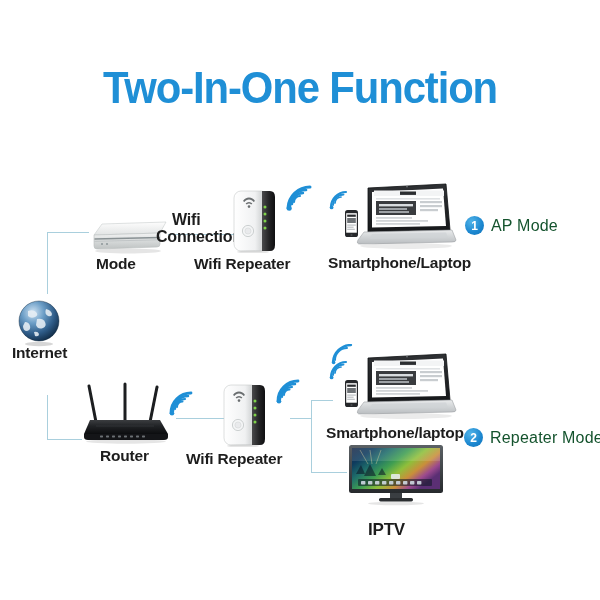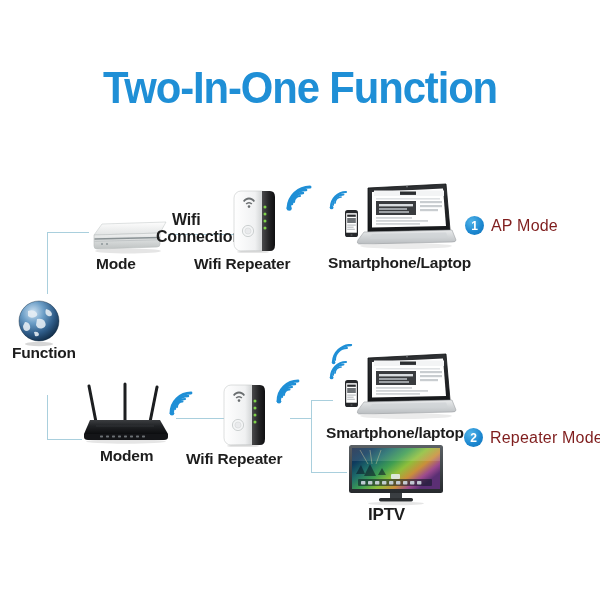--- a/index.html
+++ b/index.html
@@ -69,21 +69,21 @@
     color: #ffffff;
     font-size: 12px;
     font-weight: bold;
     display: flex;
     align-items: center;
     justify-content: center;
     font-family: "Liberation Sans", sans-serif;
     line-height: 1;
   }
   .mode-txt {
-    color: #7f1d1d;
+    color: #14532d;
     font-size: 16px;
     font-family: "Liberation Sans", sans-serif;
     letter-spacing: 0.2px;
   }
 
   
   .wifi { position: absolute; }
 
   
   .globe {
@@ -279,21 +279,21 @@
         <path d="M13,13 q5,-2 8,1 q3,3 -1,5 q-4,2 -7,-1 z"></path>
         <path d="M22,21 q6,-1 8,3 q2,4 -2,6 q-5,2 -7,-3 z"></path>
         <path d="M10,24 q4,0 5,4 q1,4 -3,5 q-4,0 -4,-5 z"></path>
         <path d="M31,11 q5,1 6,5 q0,3 -4,2 q-4,-2 -2,-7 z"></path>
         <path d="M19,34 q4,-1 5,2 q0,3 -4,2 z"></path>
       </g>
       <circle cx="24" cy="23" r="20" fill="none" stroke="#0c2238" stroke-width="0.8" opacity="0.5"></circle>
       <ellipse cx="24" cy="46" rx="14" ry="2.2" fill="#000" opacity="0.16"></ellipse>
     </svg>
   </div>
-  <div class="lbl" style="left:12px; top:344px;">Function</div>
+  <div class="lbl" style="left:12px; top:344px;">Internet</div>
 
   <div class="cline v" style="left:47px; top:395px; height:45px;"></div>
   <div class="cline h" style="left:47px; top:439px; width:35px;"></div>
 
   <div class="router" style="left:80px; top:382px; width:92px; height:62px;">
     <svg width="92" height="62" viewBox="0 0 92 62">
       <defs>
         <linearGradient id="rtrBody" x1="0" y1="0" x2="0" y2="1">
           <stop offset="0%" stop-color="#3b3d40"></stop>
           <stop offset="45%" stop-color="#202225"></stop>
@@ -315,21 +315,21 @@
         <rect x="38" y="53.4" width="3" height="2" rx="0.6"></rect>
         <rect x="44" y="53.4" width="3" height="2" rx="0.6"></rect>
         <rect x="50" y="53.4" width="3" height="2" rx="0.6"></rect>
         <rect x="56" y="53.4" width="3" height="2" rx="0.6"></rect>
         <rect x="62" y="53.4" width="3" height="2" rx="0.6"></rect>
       </g>
       <path d="M16,44 L74,44" stroke="#34373a" stroke-width="1.1" opacity="0.8"></path>
       <ellipse cx="46" cy="59.5" rx="40" ry="2.2" fill="#000" opacity="0.10"></ellipse>
     </svg>
   </div>
-  <div class="lbl" style="left:100px; top:447px;">Modem</div>
+  <div class="lbl" style="left:100px; top:447px;">Router</div>
 
   <div class="wifi" style="left:167px; top:390px;">
     <svg width="28" height="28" viewBox="0 0 28 28">
       <g fill="none" stroke="#1f8fd6" stroke-linecap="round">
         <path d="M4,23 A20,20 0 0 1 24,3" stroke-width="2.8"></path>
         <path d="M6,21 A15,15 0 0 1 21,6" stroke-width="2.5"></path>
         <path d="M8,19 A10,10 0 0 1 18,9" stroke-width="2.2"></path>
         <path d="M10,17 A5.5,5.5 0 0 1 15.5,11.5" stroke-width="2.0"></path>
       </g>
       <circle cx="5" cy="23.2" r="2.3" fill="#1f8fd6"></circle>
@@ -507,15 +507,15 @@
         <rect x="69" y="37" width="4.4" height="3.4" rx="0.7"></rect>
       </g>
 
       <rect x="43" y="30" width="9" height="5" rx="1" fill="#e9eef3" opacity="0.85"></rect>
 
       <rect x="42" y="49" width="12" height="5" fill="#3a3e42"></rect>
       <rect x="31" y="54" width="34" height="3.4" rx="1.6" fill="#2b2e31"></rect>
       <ellipse cx="48" cy="59.5" rx="28" ry="1.8" fill="#000" opacity="0.10"></ellipse>
     </svg>
   </div>
-  <div class="lbl" style="left:368px; top:505px; font-size:17px;">IPTV</div>
+  <div class="lbl" style="left:368px; top:520px; font-size:17px;">IPTV</div>
 
 </div>
 
 </body></html>

